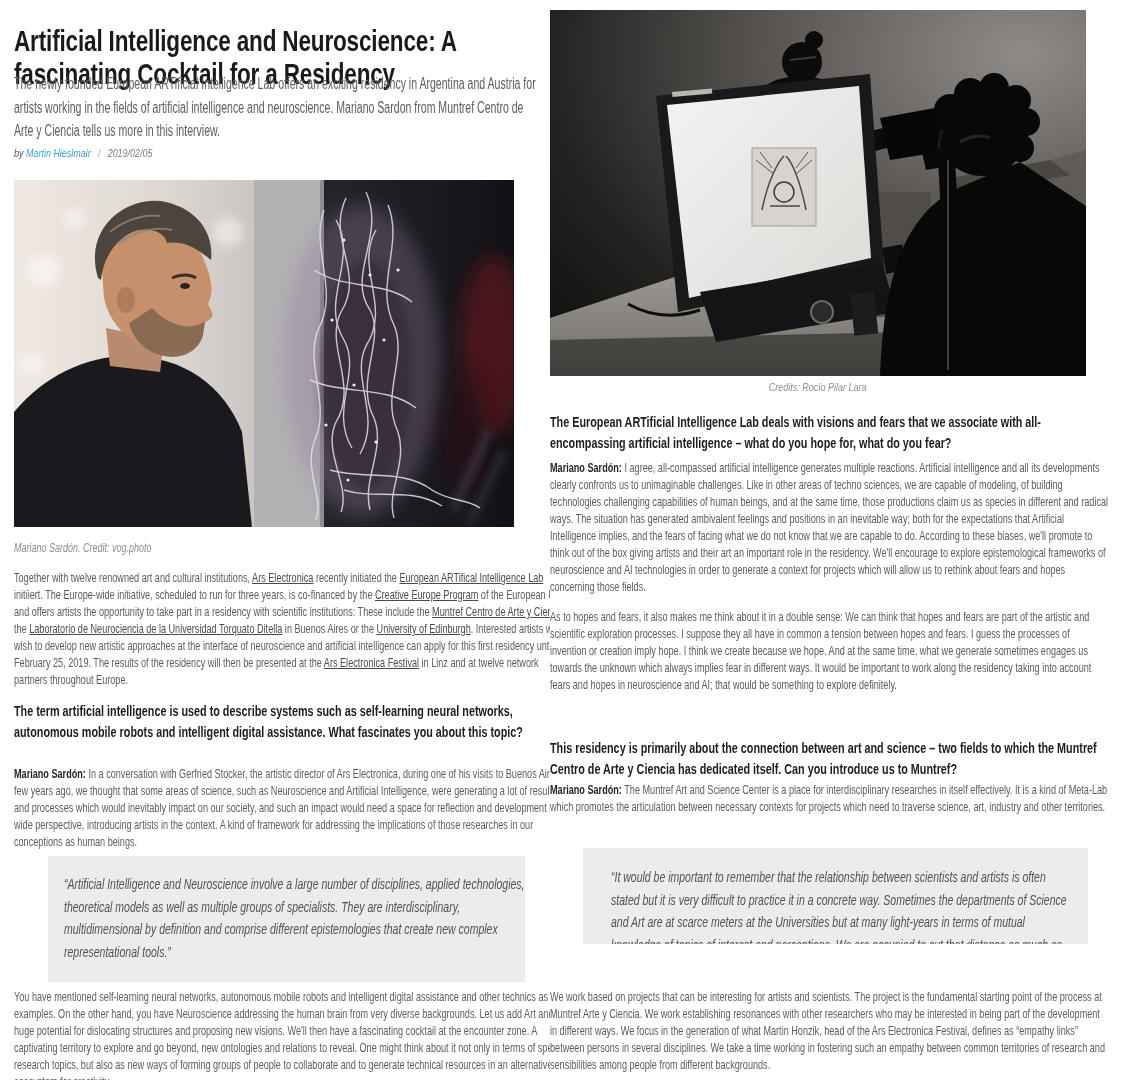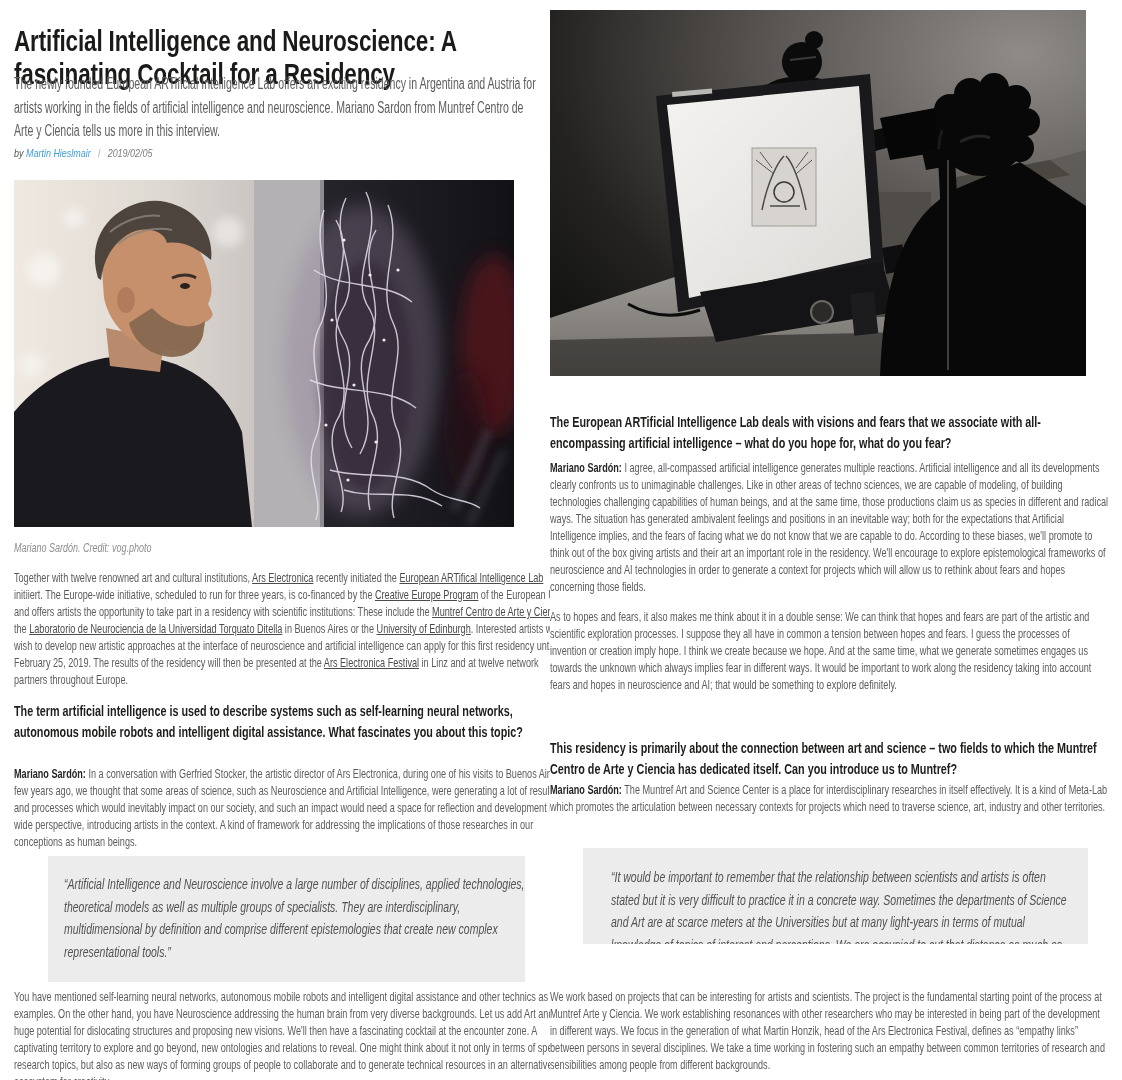--- a/index.html
+++ b/index.html
@@ -206,20 +206,23 @@
           <circle cx="476" cy="112" r="14"></circle>
           <circle cx="470" cy="138" r="14"></circle>
         <path d="M392 120 C 386 140,388 158,398 170" stroke="#1c1a18" stroke-width="3" fill="none"></path>
         <rect x="388" y="148" width="17" height="218" transform="rotate(-3 388 148)"></rect>
         <polygon points="372,142 428,132 432,150 376,160"></polygon>
         <path d="M398 150 L 398 360" stroke="#403d3a" stroke-width="2"></path>
         <path d="M410 132 C 420 126,432 124,440 128" stroke="#262422" stroke-width="3" fill="none"></path>
       </g>
     </svg>
 
+    <div class="abs caption-c" style="left:0;top:381px;">
+      <span>Credits: Rocío Pilar Lara</span>
+    </div>
 
     <div class="abs cx q-head clip" style="left:0;top:411px;height:44px;">The European ARTificial Intelligence Lab deals with visions and fears that we associate with all-encompassing artificial intelligence – what do you hope for, what do you fear?</div>
 
     <div class="abs cx body-txt clip" style="left:0;top:459px;height:138px;">
       <strong class="speaker">Mariano Sardón:</strong>
       <span>I agree, all-compassed artificial intelligence generates multiple reactions. Artificial intelligence and all its developments clearly confronts us to unimaginable challenges. Like in other areas of techno sciences, we are capable of modeling, of building technologies challenging capabilities of human beings, and at the same time, those productions claim us as species in different and radical ways. The situation has generated ambivalent feelings and positions in an inevitable way; both for the expectations that Artificial Intelligence implies, and the fears of facing what we do not know that we are capable to do. According to these biases, we'll promote to think out of the box giving artists and their art an important role in the residency. We'll encourage to explore epistemological frameworks of neuroscience and AI technologies in order to generate a context for projects which will allow us to rethink about fears and hopes concerning those fields.</span>
     </div>
 
     <div class="abs cx body-txt clip" style="left:0;top:608px;height:122px;">As to hopes and fears, it also makes me think about it in a double sense: We can think that hopes and fears are part of the artistic and scientific exploration processes. I suppose they all have in common a tension between hopes and fears. I guess the processes of invention or creation imply hope. I think we create because we hope. And at the same time, what we generate sometimes engages us towards the unknown which always implies fear in different ways. It would be important to work along the residency taking into account fears and hopes in neuroscience and AI; that would be something to explore definitely.</div>
 

